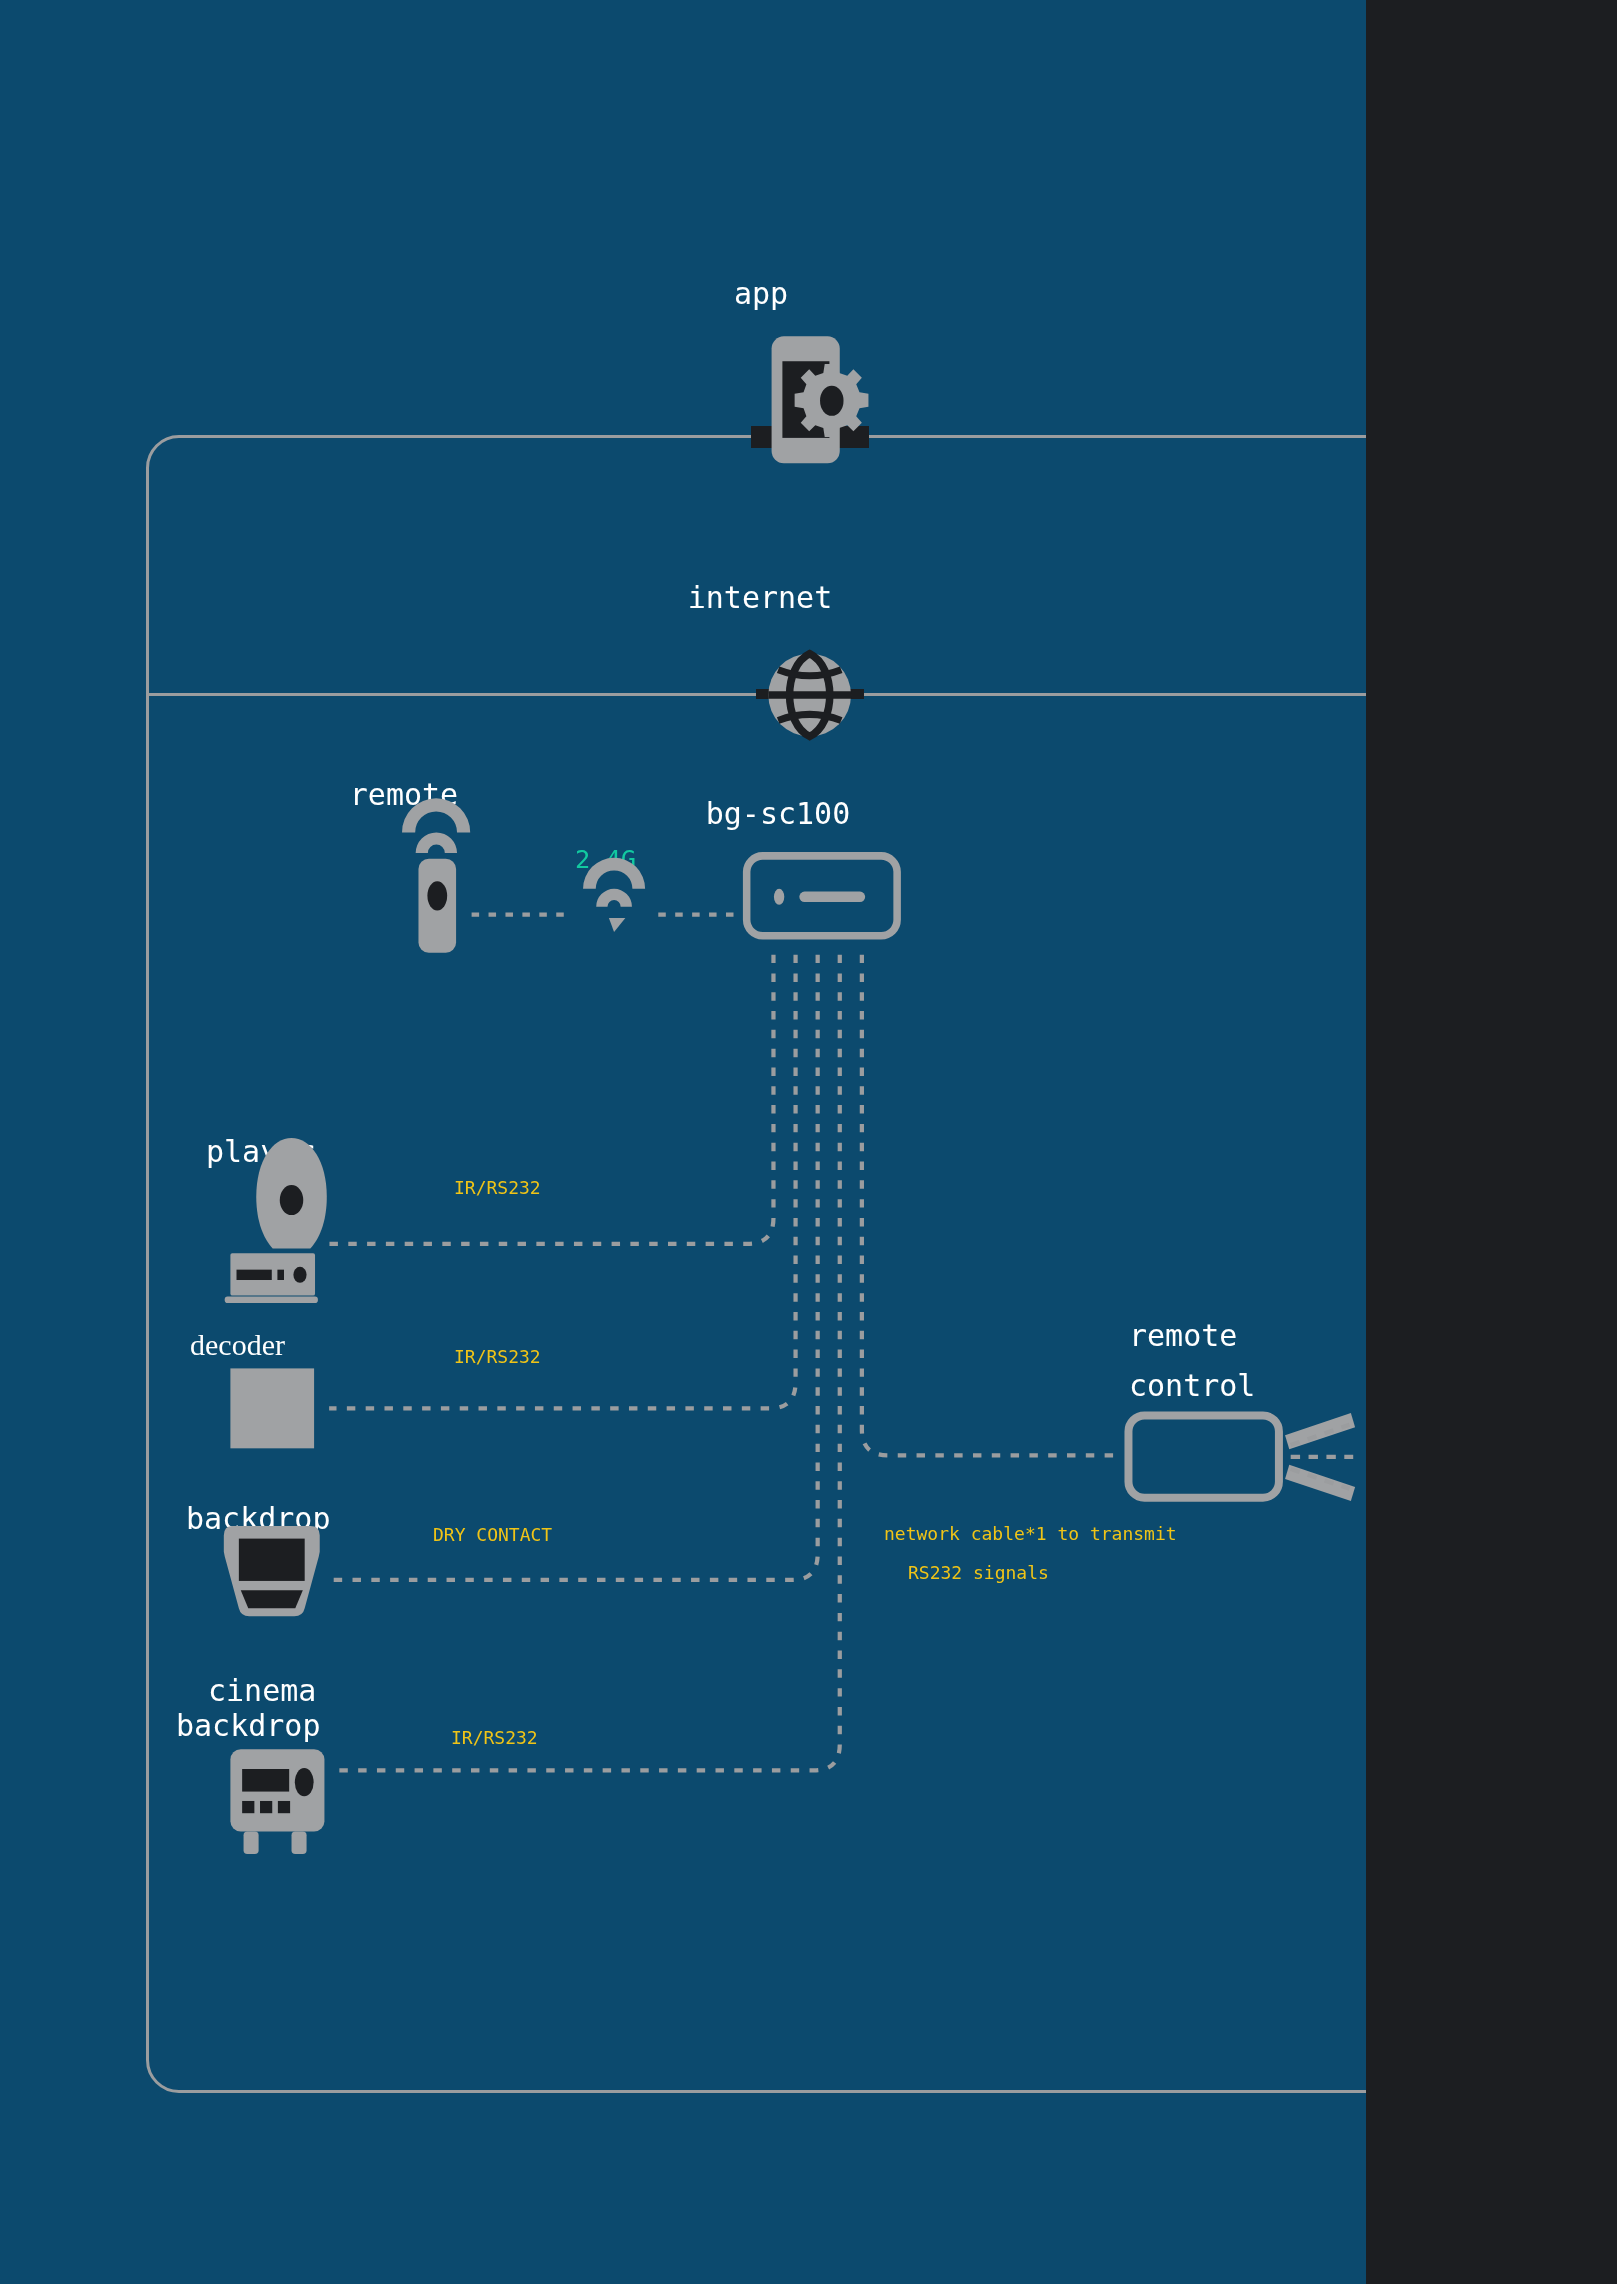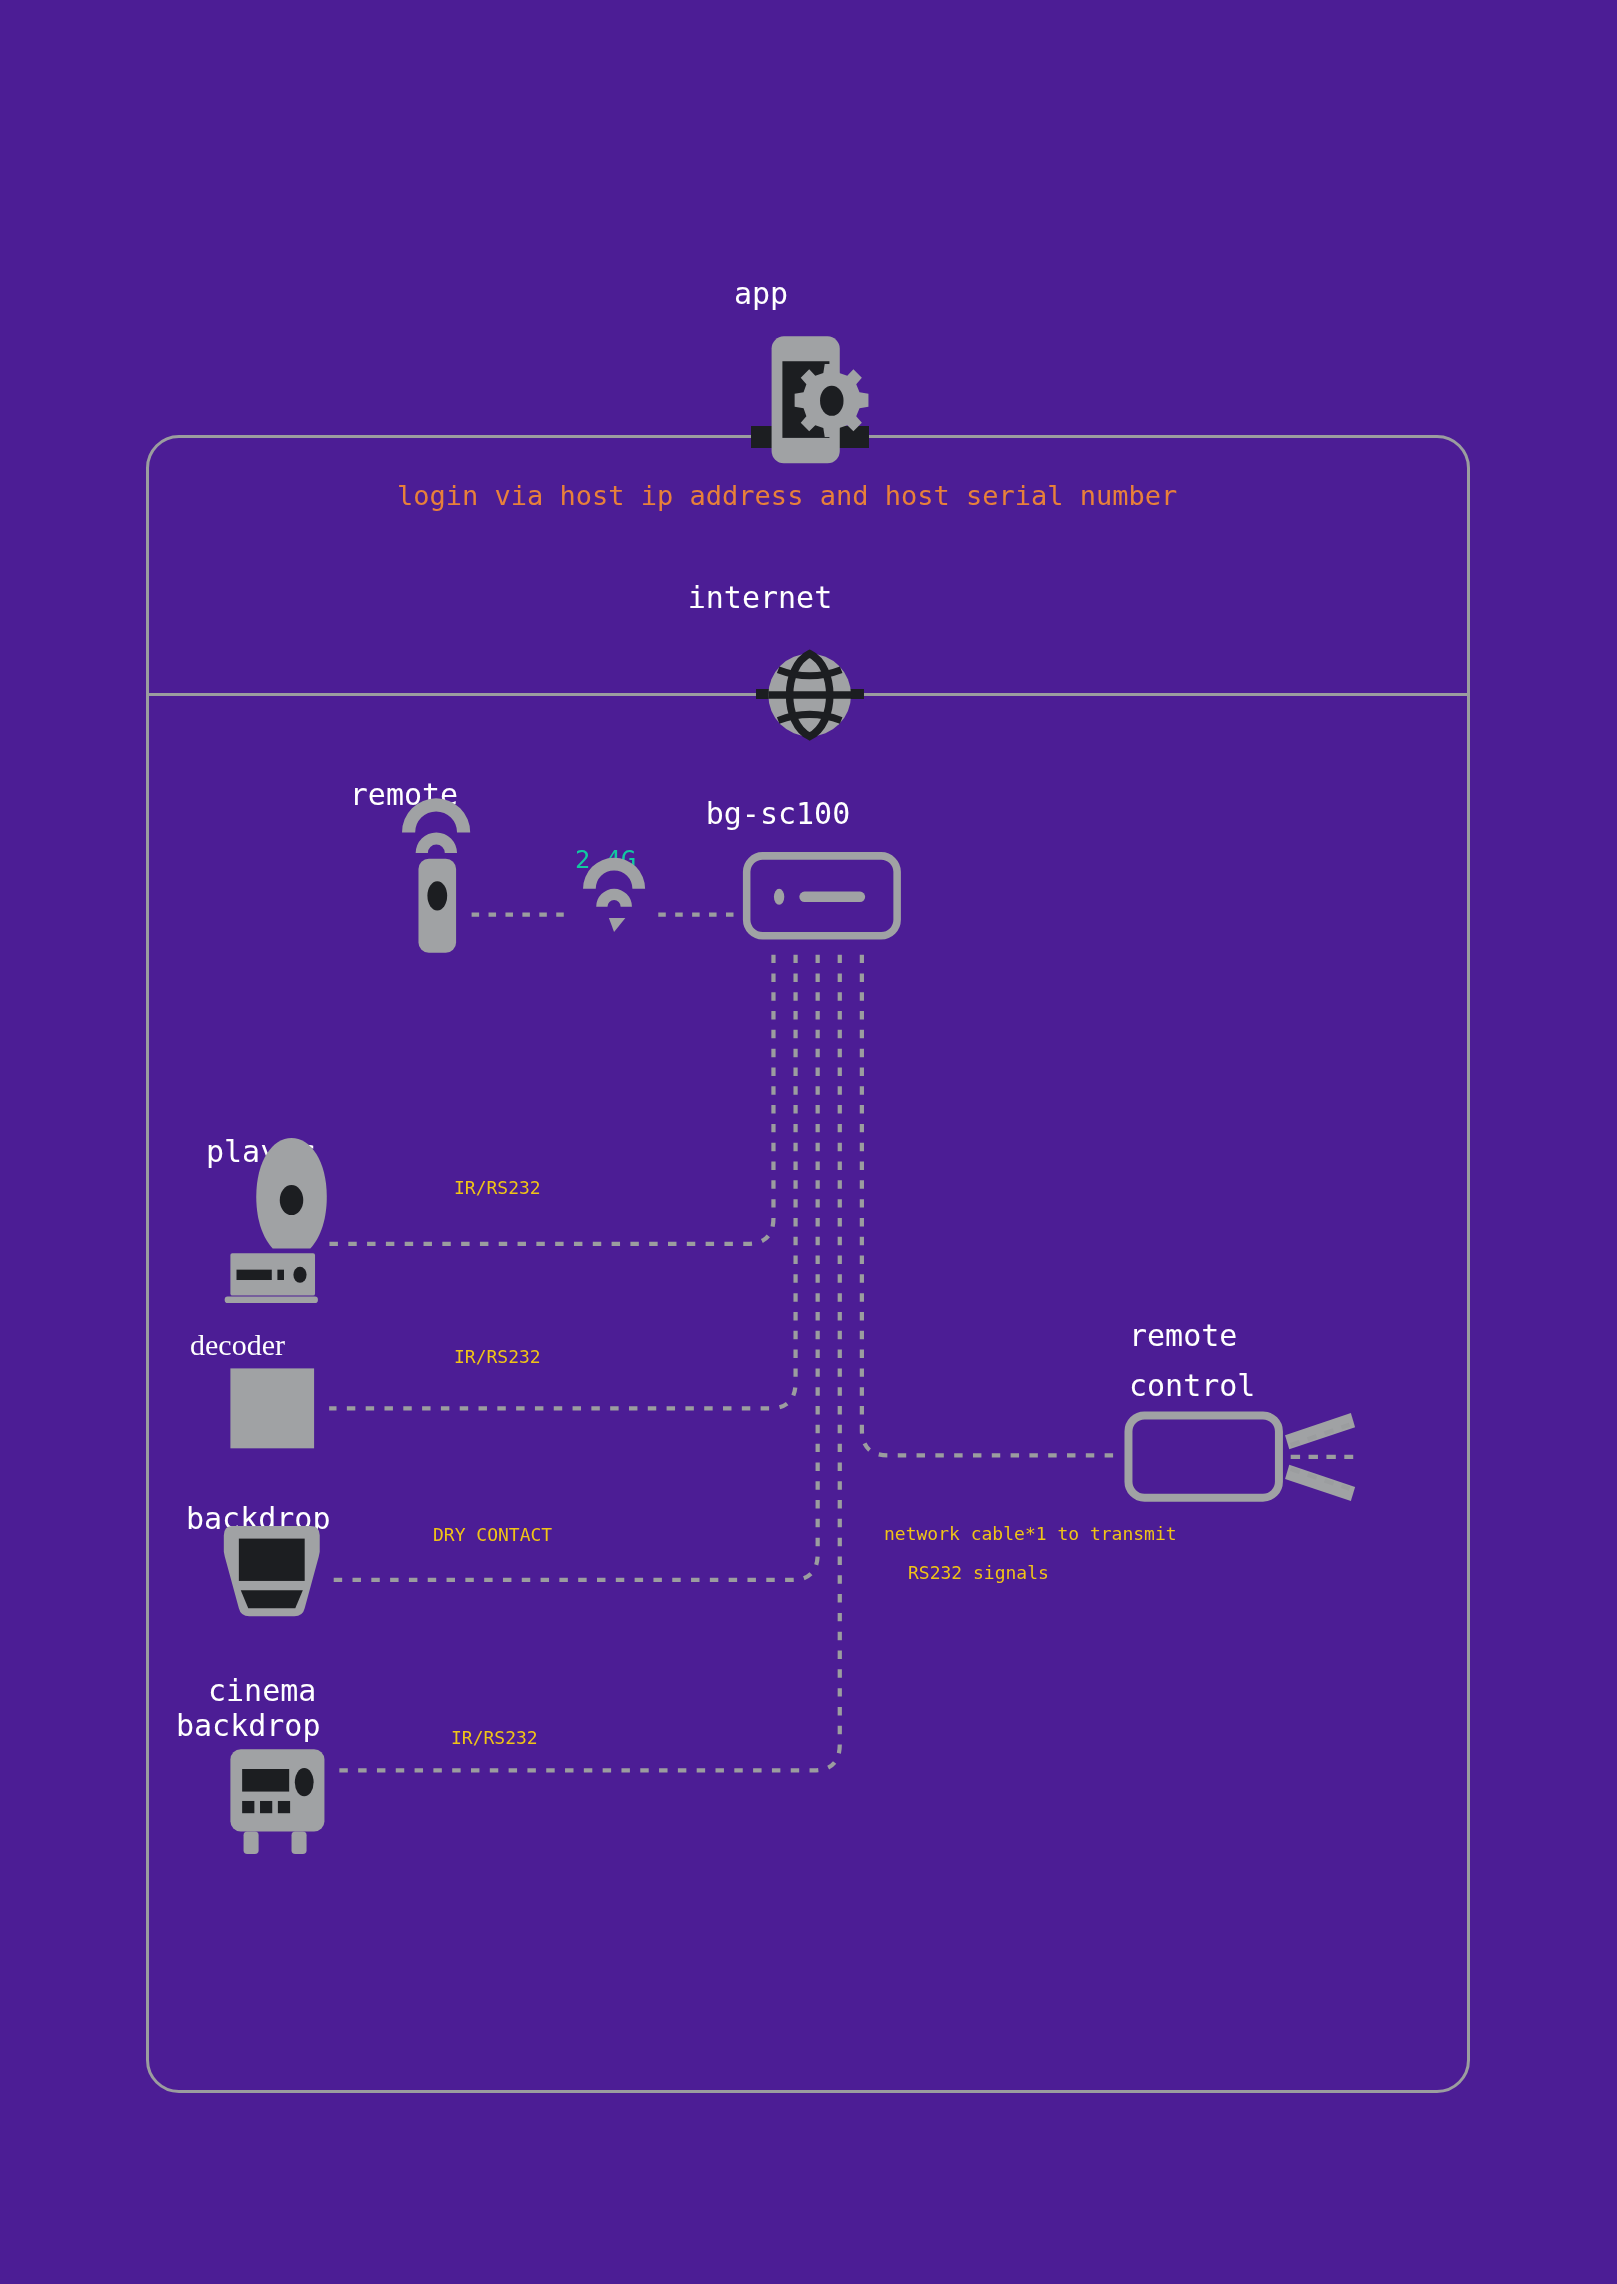--- a/index.html
+++ b/index.html
@@ -2,23 +2,23 @@
 <html style="font-size:7.5px"><head>
 <meta charset="utf-8">
 <style>
   html, body {
     margin: 0;
     padding: 0;
     background: #1c1e21;
   }
   #stage {
     position: relative;
-    width: 1617px;
+    width: 1366px;
     height: 2284px;
-    background: #4c1d95;
+    background: #0c4a6e;
     overflow: hidden;
     font-family: "DejaVu Sans Mono", "Liberation Mono", monospace;
   }
   
   #main-frame {
     position: absolute;
     left: 146px;
     top: 435px;
     width: 1324px;
     height: 1658px;
@@ -98,21 +98,20 @@
 
 <div id="stage">
 
   <div id="main-frame"></div>
   <div id="top-border-gap"></div>
   <div id="internet-divider"></div>
   <div id="internet-gap"></div>
 
   <div class="label label-center" style="left:707px; top:277px; width:108px;">app</div>
 
-  <div class="note-orange" style="left:397px; top:480px;">login via host ip address and host serial number</div>
 
   <div class="label label-center" style="left:659px; top:581px; width:202px;">internet</div>
 
   <div class="label label-center" style="left:324px; top:778px; width:160px;">remote</div>
 
   <div class="note-teal" style="left:575px; top:844px;">2.4G</div>
 
   <div class="label label-center" style="left:672px; top:797px; width:212px;">bg-sc100</div>
 
   <div class="label" style="left:206px; top:1135px;">player</div>

